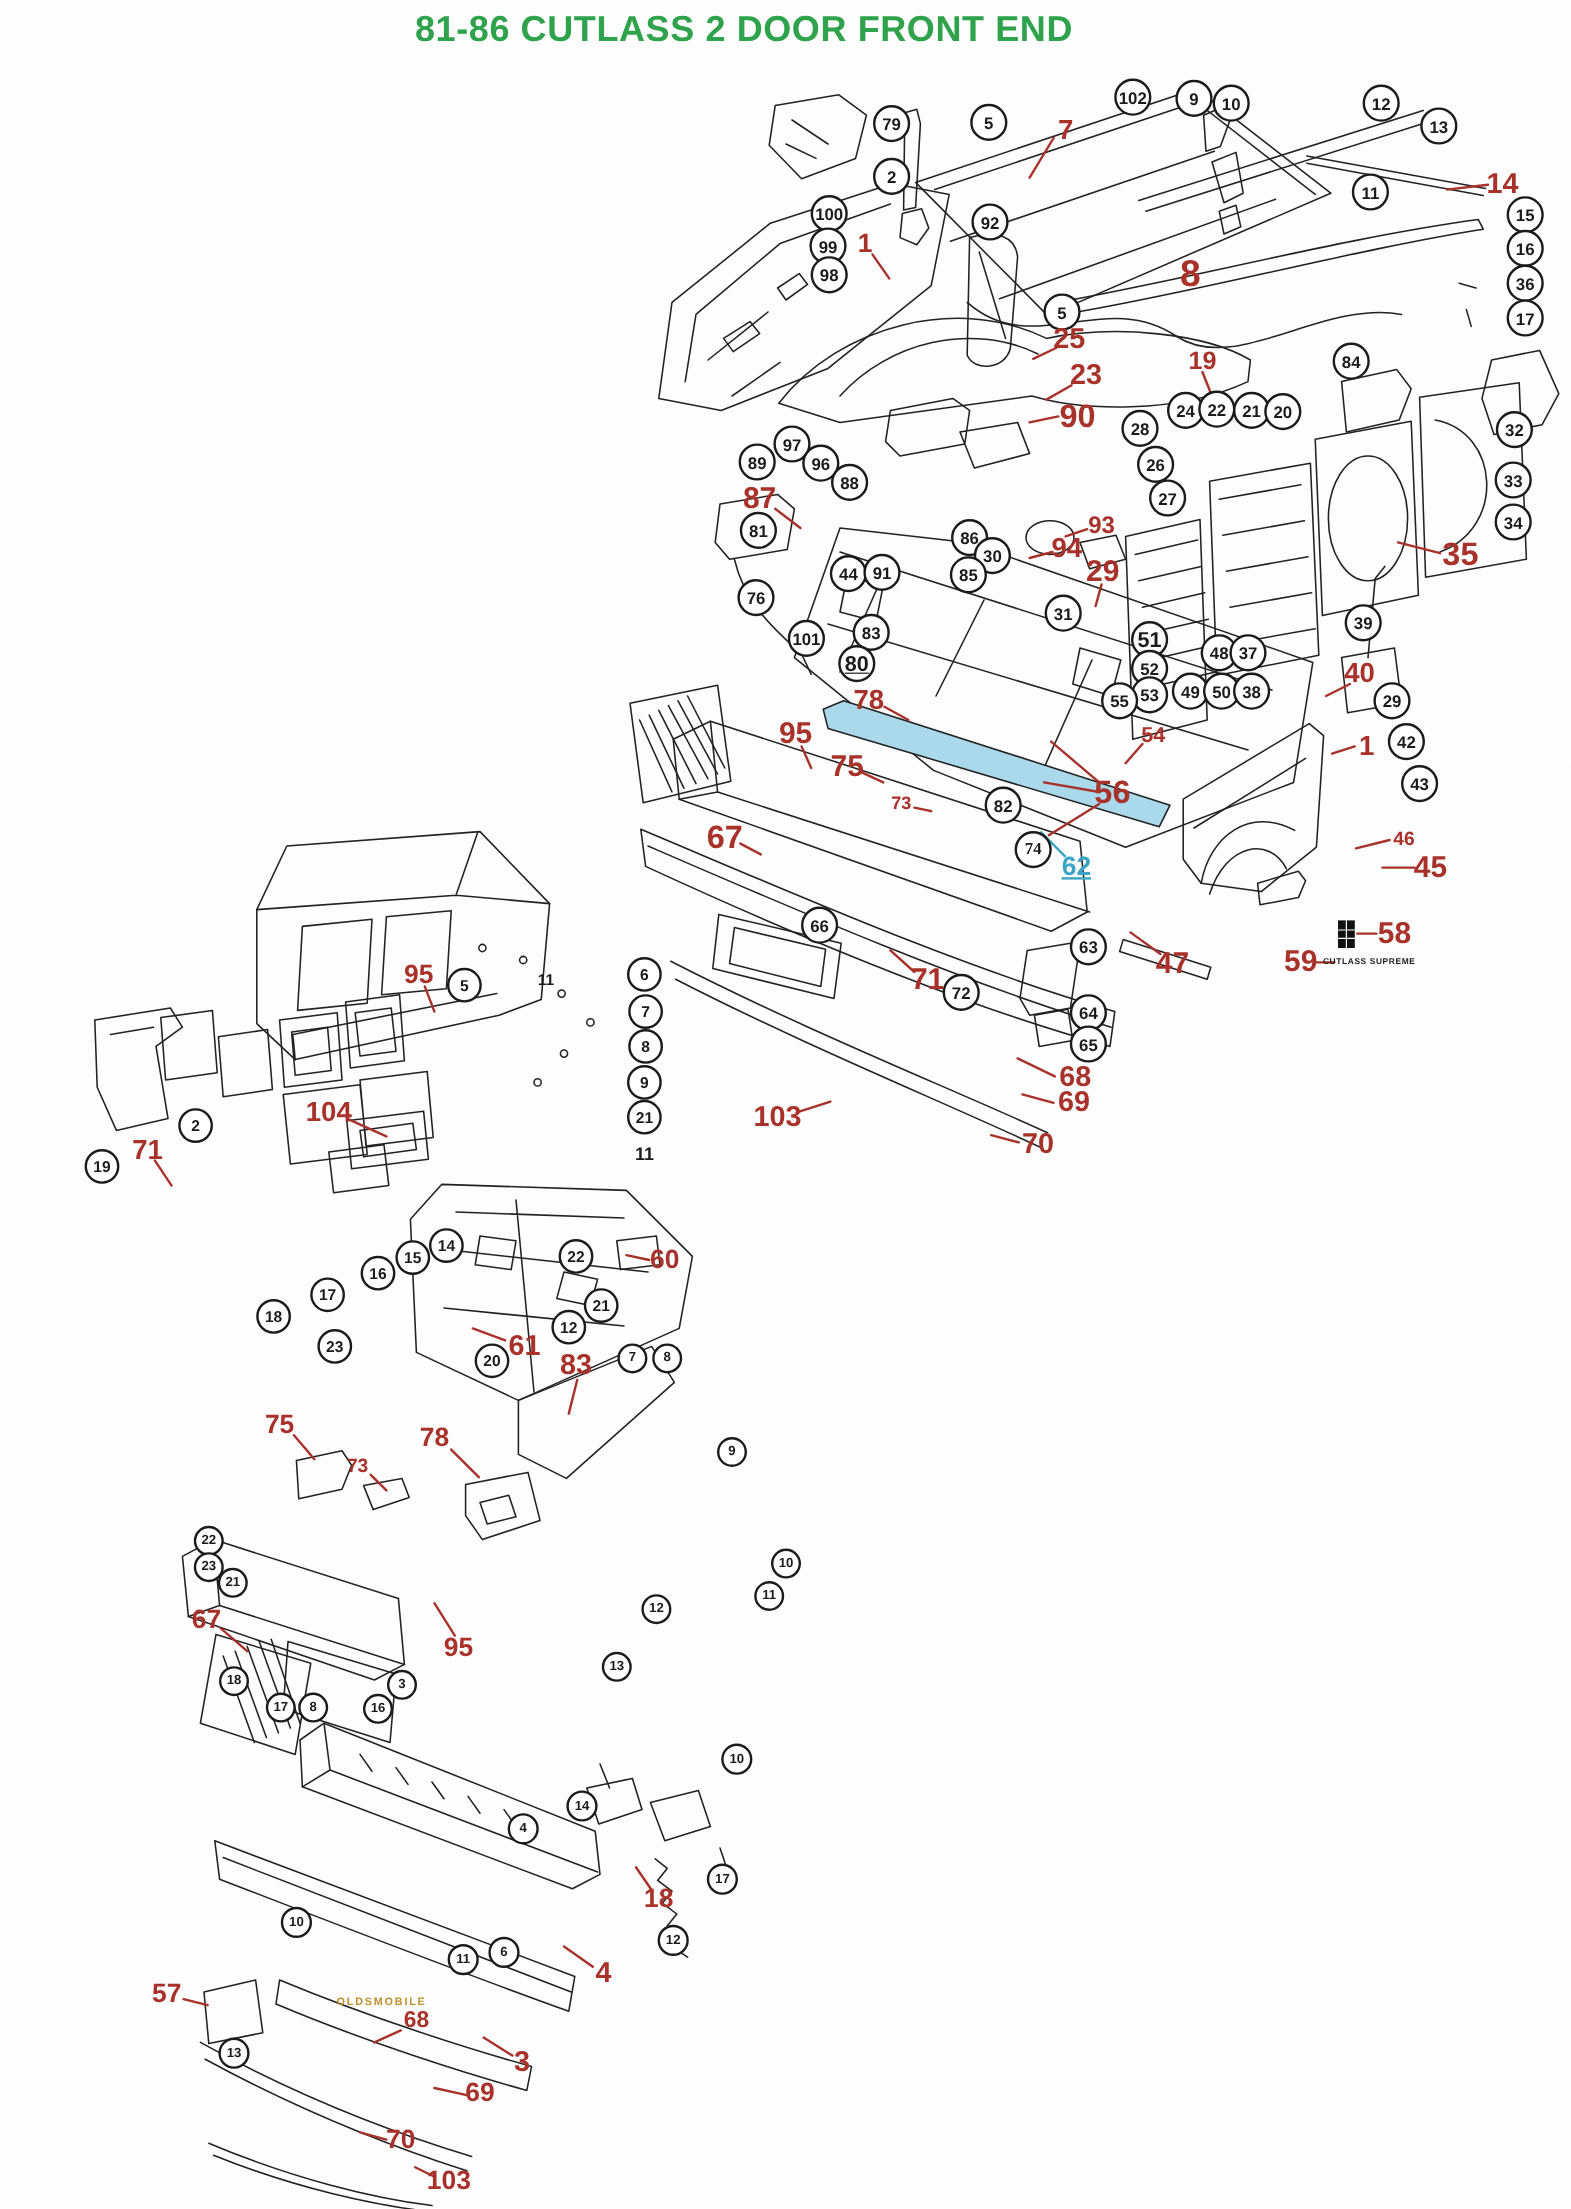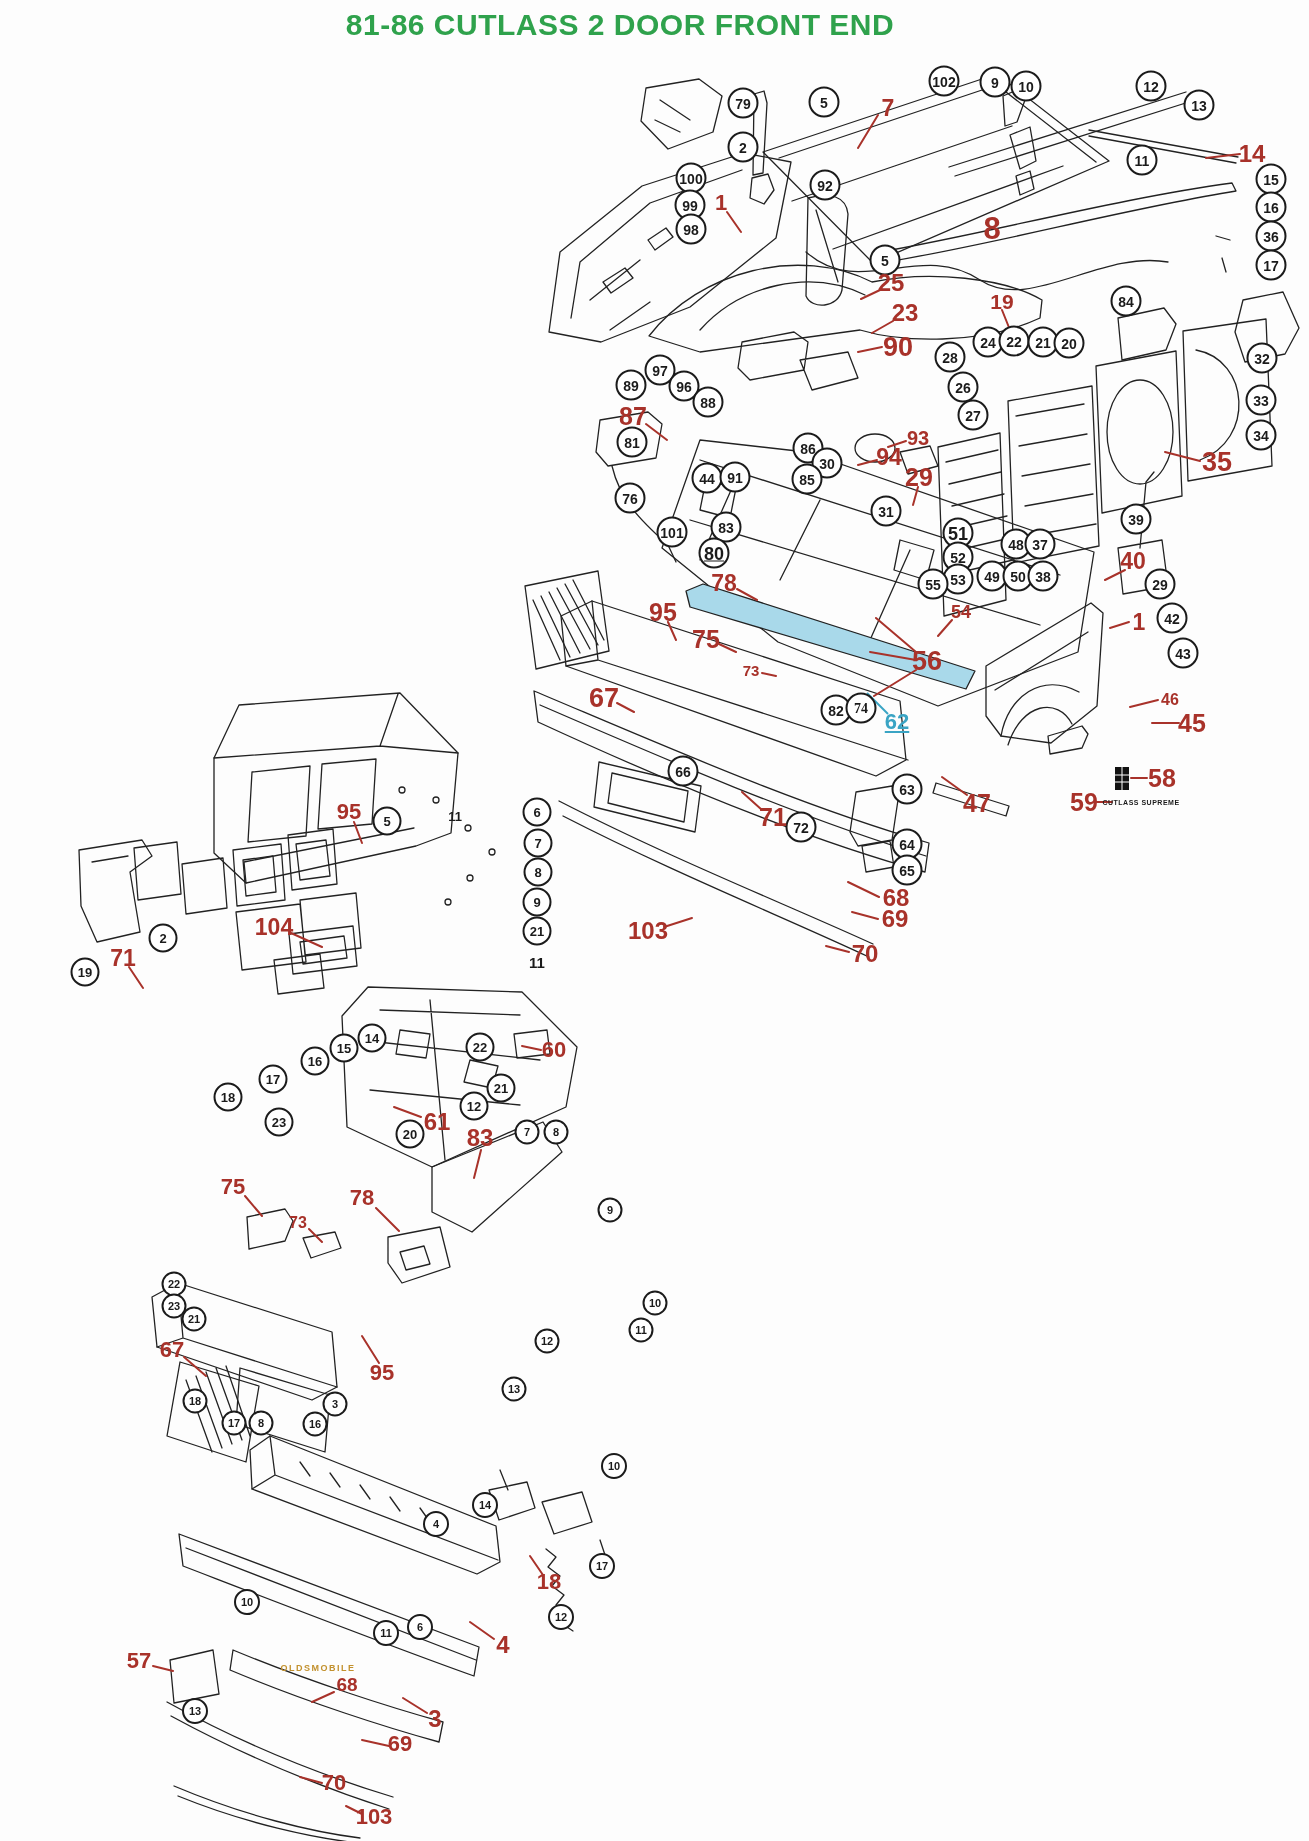--- a/index.html
+++ b/index.html
@@ -287,21 +287,21 @@
       <div class="callout" style="height: 27px; width: 27px; font-size: 14px; left: 1043px; top: 576px;">38</div>
       <div class="callout" style="height: 27px; width: 27px; font-size: 14px; left: 1016px; top: 544px;">48</div>
       <div class="callout" style="height: 27px; width: 27px; font-size: 14px; left: 1040px; top: 544px;">37</div>
       <div class="callout" style="height: 27px; width: 27px; font-size: 14px; left: 1136px; top: 519px;">39</div>
       <div class="callout" style="height: 27px; width: 27px; font-size: 14px; left: 1160px; top: 584px;">29</div>
       <div class="callout" style="height: 27px; width: 27px; font-size: 14px; left: 1172px; top: 618px;">42</div>
       <div class="callout" style="height: 27px; width: 27px; font-size: 14px; left: 1183px; top: 653px;">43</div>
       <div class="callout" style="height: 27px; width: 27px; font-size: 14px; left: 1262px; top: 358px;">32</div>
       <div class="callout" style="height: 27px; width: 27px; font-size: 14px; left: 1261px; top: 400px;">33</div>
       <div class="callout" style="height: 27px; width: 27px; font-size: 14px; left: 1261px; top: 435px;">34</div>
-      <div class="callout" style="height: 27px; width: 27px; font-size: 14px; left: 836px; top: 710px;">82</div>
+      <div class="callout" style="height: 27px; width: 27px; font-size: 14px; left: 836px; top: 671px;">82</div>
       <div class="callout" style="height: 27px; width: 27px; font-size: 14px; left: 861px; top: 708px; font-family: Liberation Serif, serif;">74</div>
       <div class="callout" style="height: 27px; width: 27px; font-size: 14px; left: 683px; top: 771px;">66</div>
       <div class="callout" style="height: 27px; width: 27px; font-size: 14px; left: 801px; top: 827px;">72</div>
       <div class="callout" style="height: 27px; width: 27px; font-size: 14px; left: 907px; top: 789px; text-align: center;">63</div>
       <div class="callout" style="height: 27px; width: 27px; font-size: 14px; left: 907px; top: 844px;">64</div>
       <div class="callout" style="height: 27px; width: 27px; font-size: 14px; left: 907px; top: 870px;">65</div>
       <div class="callout" style="height: 25px; width: 25px; font-size: 13px; left: 387px; top: 821px;">5</div>
       <div class="callout" style="height: 25px; width: 25px; font-size: 13px; left: 537px; top: 812px;">6</div>
       <div class="callout" style="height: 25px; width: 25px; font-size: 13px; left: 538px; top: 843px;">7</div>
       <div class="callout" style="height: 25px; width: 25px; font-size: 13px; left: 538px; top: 872px;">8</div>

